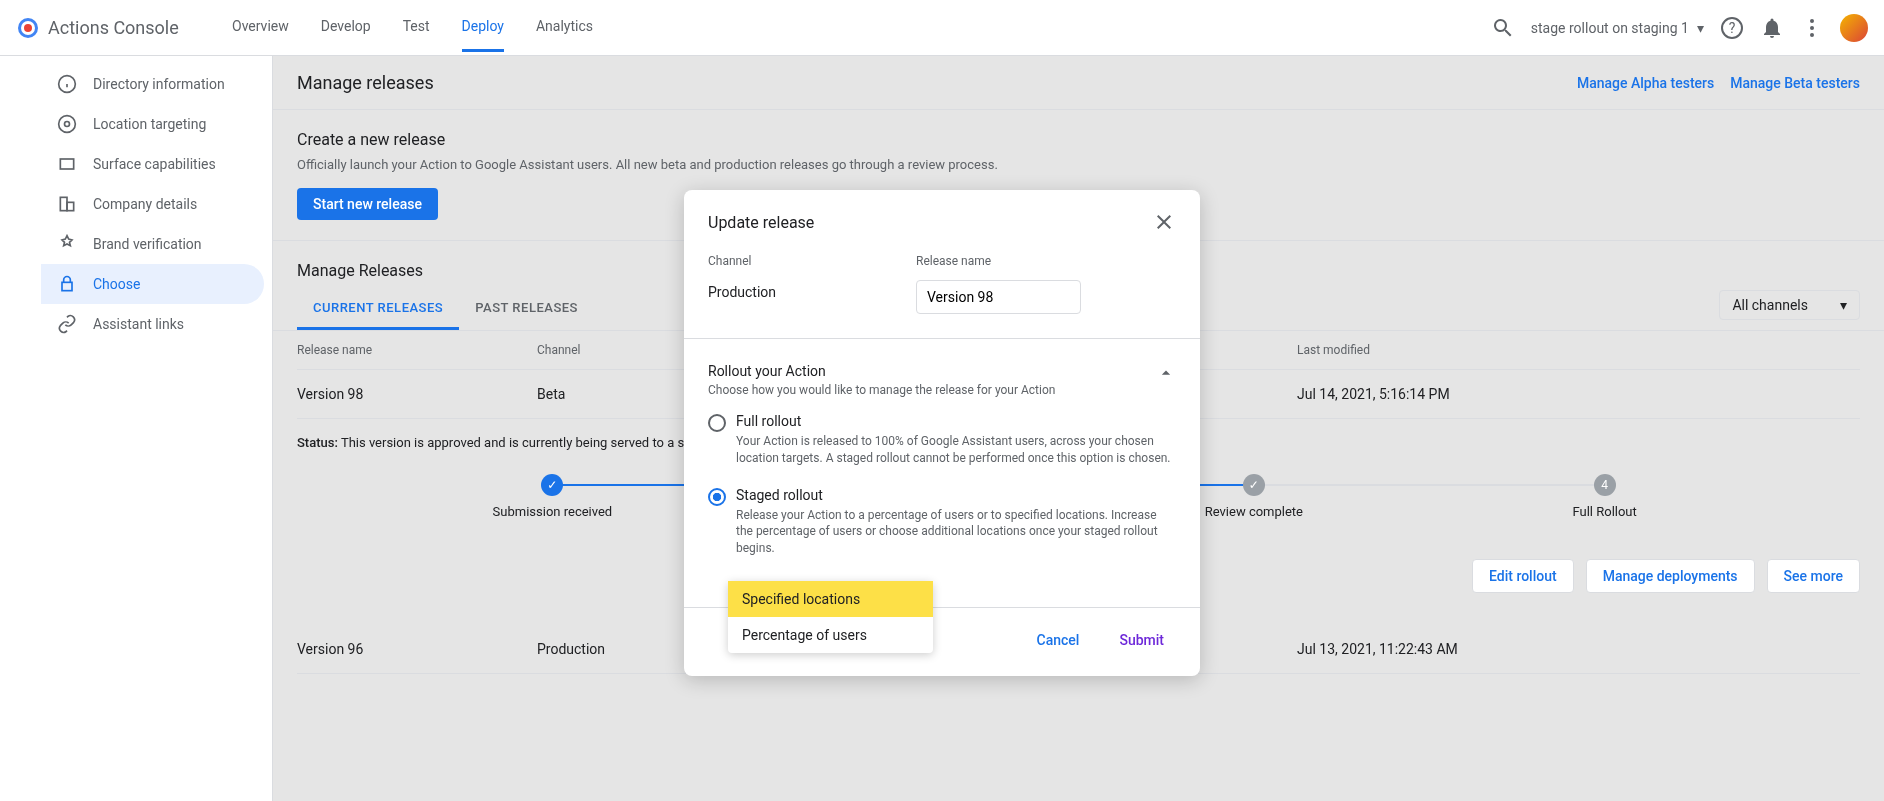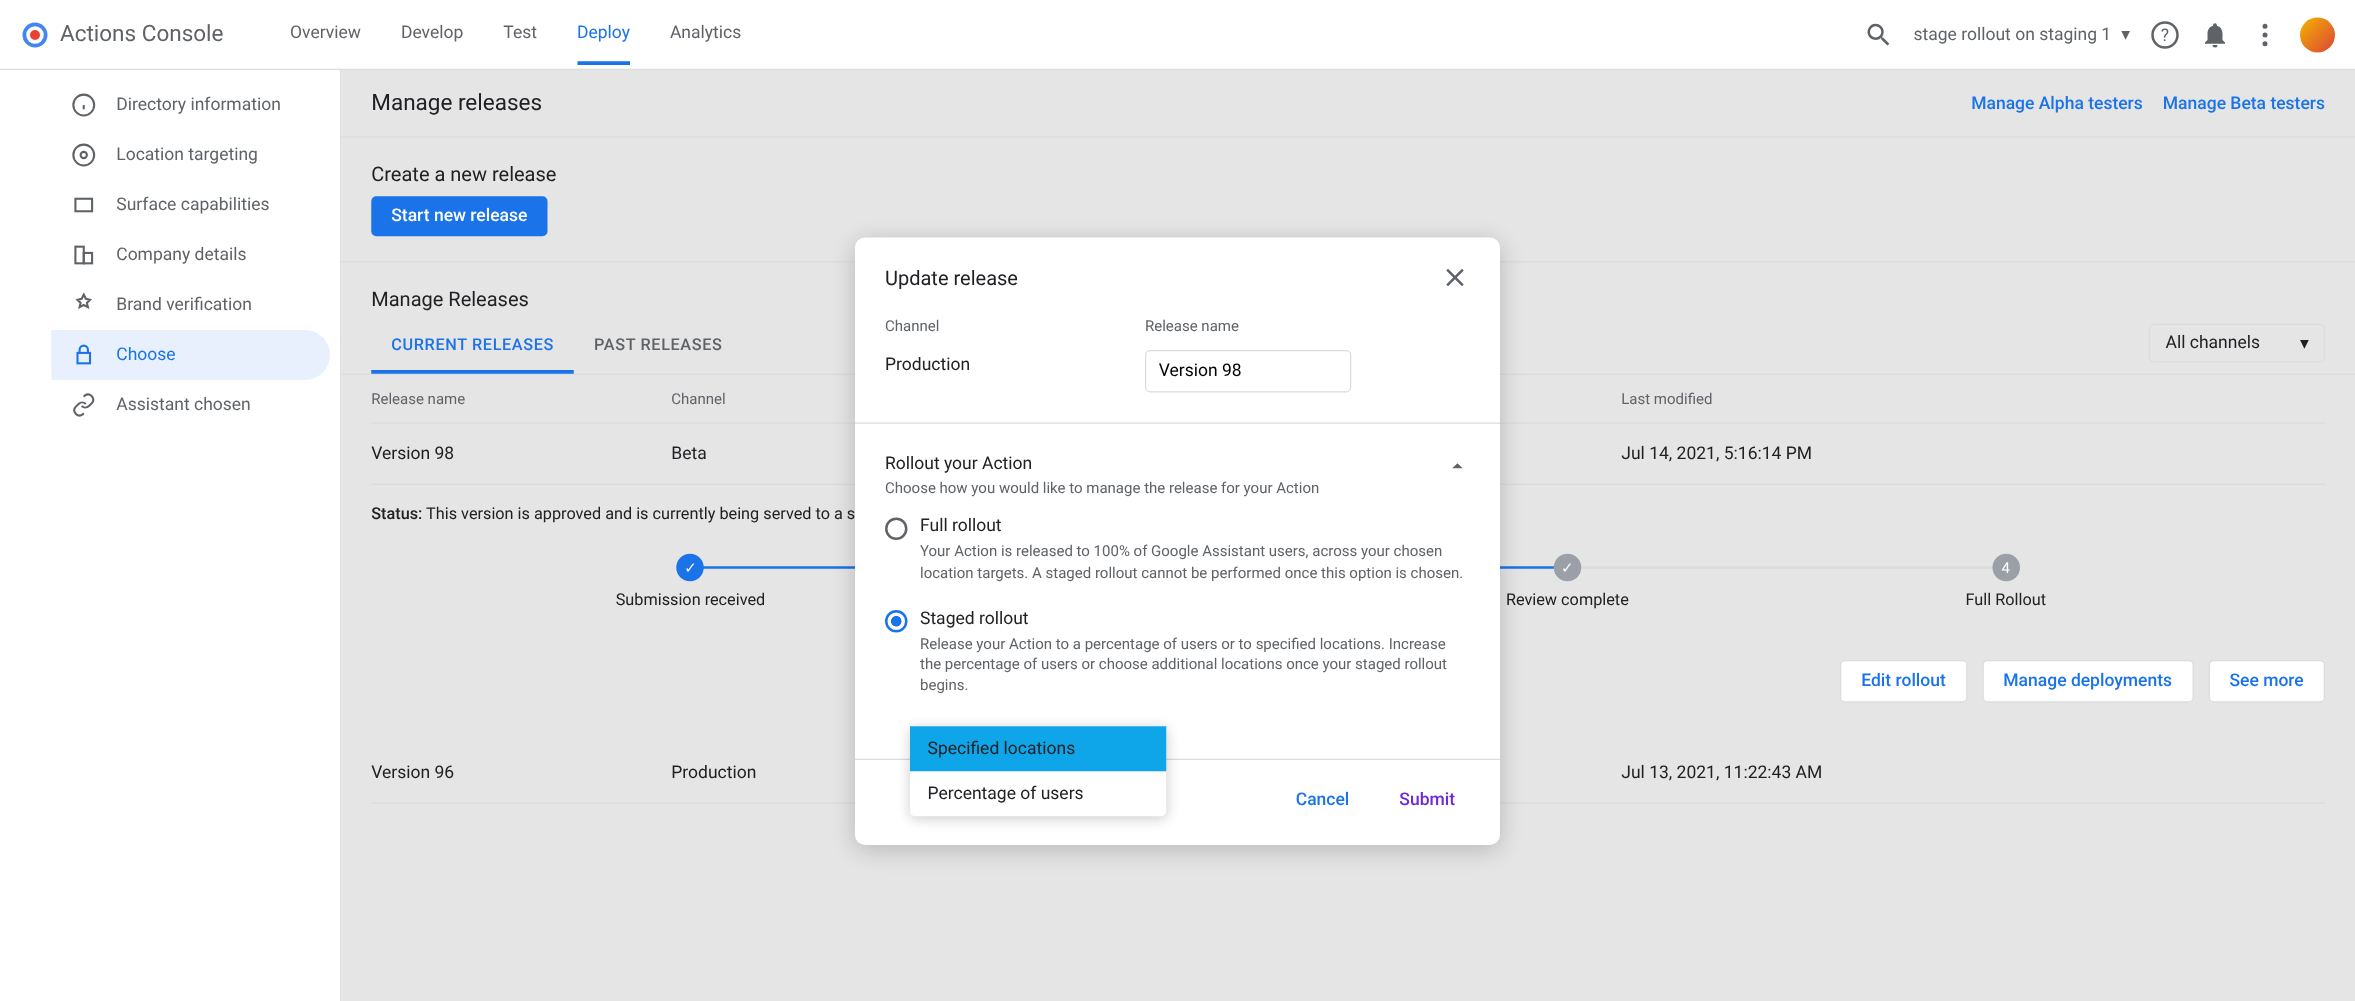--- a/index.html
+++ b/index.html
@@ -408,21 +408,21 @@
       margin-left: 20px;
       z-index: 10;
     }
     .dropdown-item {
       padding: 10px 14px;
       font-size: 14px;
       color: #202124;
       cursor: pointer;
     }
     .dropdown-item.hover {
-      background: #0ea5e9;
+      background: #fde047;
     }
     .modal-footer {
       display: flex;
       justify-content: flex-end;
       gap: 16px;
       padding: 8px 24px 20px;
       margin-top: 50px;
       border-top: 1px solid #dadce0;
       padding-top: 16px;
     }
@@ -533,35 +533,36 @@
       <svg class="sidebar-icon" viewBox="0 0 24 24">
           <rect x="6" y="10" width="12" height="10" fill="none" stroke="currentColor" stroke-width="2"></rect>
           <path d="M8 10V7a4 4 0 0 1 8 0v3" fill="none" stroke="currentColor" stroke-width="2"></path>
         </svg>
       <span>Choose</span>
     </div>
     <div class="sidebar-item">
       <svg class="sidebar-icon" viewBox="0 0 24 24">
           <path d="M10 13a5 5 0 0 0 7 0l3-3a5 5 0 0 0-7-7l-1 1M14 11a5 5 0 0 0-7 0l-3 3a5 5 0 0 0 7 7l1-1" fill="none" stroke="currentColor" stroke-width="2"></path>
         </svg>
-      <span>Assistant chosen</span>
+      <span>Assistant links</span>
     </div>
   </div>
 
   <div class="content">
     <div class="page-header">
       <div class="page-title">Manage releases</div>
       <div class="header-actions">
         <span class="link-btn">Manage Alpha testers</span>
         <span class="link-btn">Manage Beta testers</span>
       </div>
     </div>
 
     <div class="section">
       <div class="section-title">Create a new release</div>
+      <div class="section-desc">Officially launch your Action to Google Assistant users. All new beta and production releases go through a review process.</div>
       <button class="primary-btn">Start new release</button>
     </div>
 
     <div class="manage-releases-header">
       <div class="section-title">Manage Releases</div>
     </div>
 
     <div class="releases-tabs">
       <div class="releases-tabs-left">
         <div class="release-tab active">CURRENT RELEASES</div>

